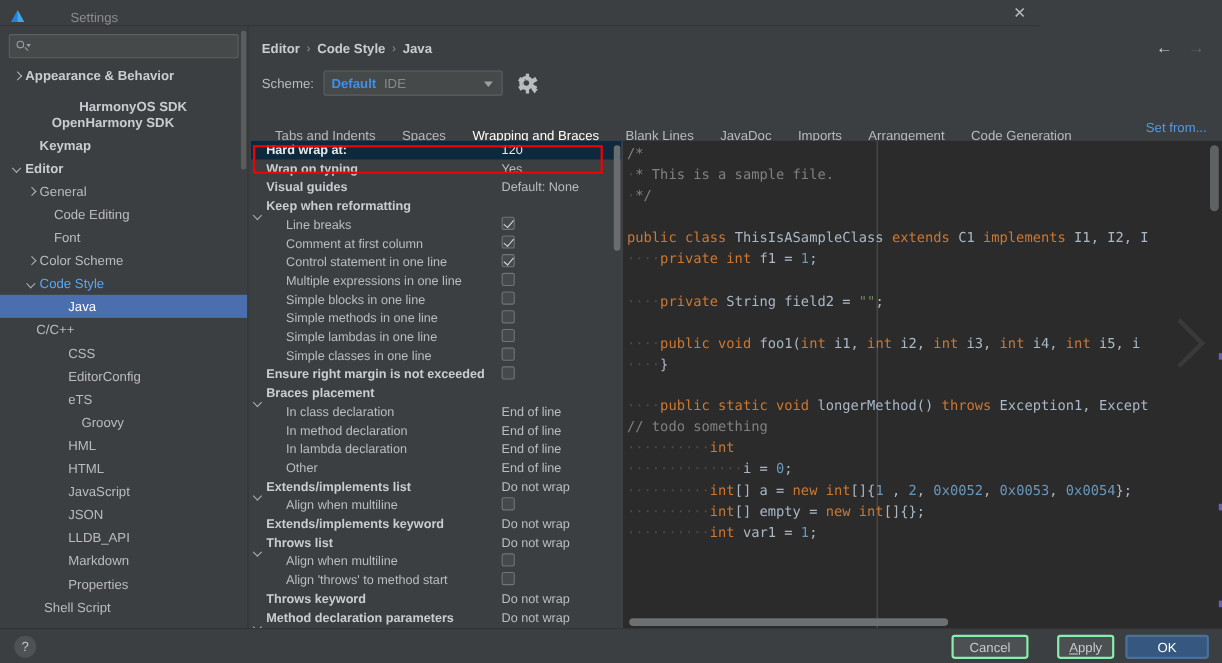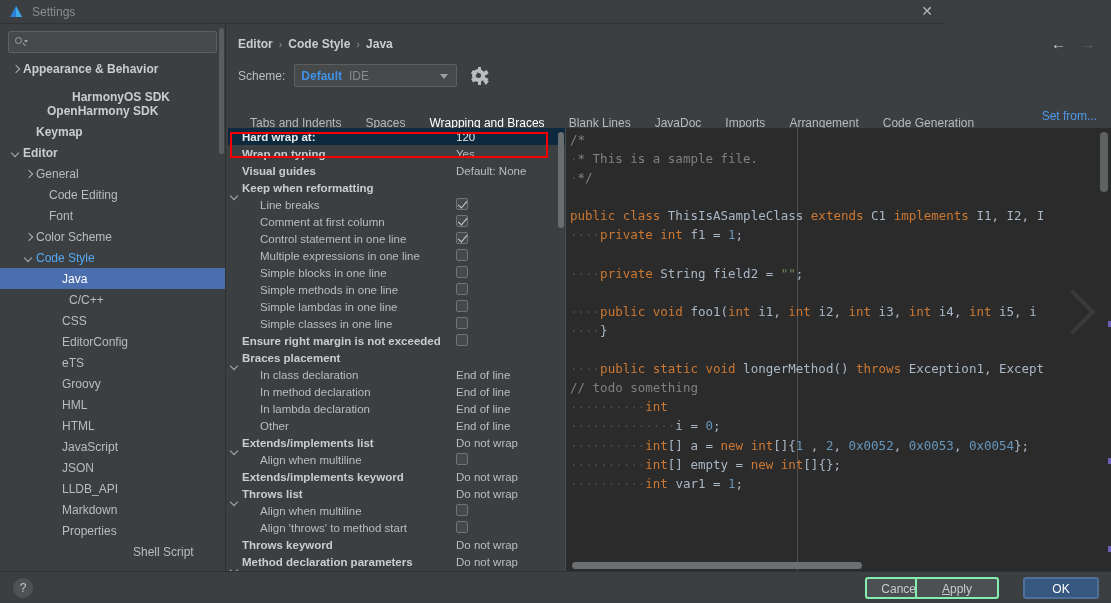--- a/index.html
+++ b/index.html
@@ -8,21 +8,21 @@
     background: #3c3f41;
     font-family: "Liberation Sans", sans-serif;
     overflow: hidden;
   }
   body { position: relative; color: #bbbbbb; font-size: 12px; }
 
   
   #titlebar {
     position: absolute; left: 0; top: 0; width: 945px; height: 24px;
     background: #3c3f41; border-bottom: 1px solid #323232;
-    display: flex; align-items: center;
+    display: flex; align-items: flex-end; gap: 32px;
   }
   #titlebar .logo { margin-left: 8px; width: 16px; height: 16px; position: relative; }
   #titlebar .title { margin-left: 8px; font-size: 12px; color: #8c8c8c; }
   #titlebar .close {
     position: absolute; right: 10px; top: 4px;
     width: 16px; height: 16px; color: #b8b8b8; font-size: 14px;
     line-height: 15px; text-align: center; cursor: pointer;
   }
 
   
@@ -244,21 +244,21 @@
     position: absolute; left: 13px; top: 6px; width: 20px; height: 20px;
     border-radius: 50%; background: #4e5254; color: #c3c7ca;
     font-size: 12px; line-height: 20px; text-align: center; cursor: pointer;
   }
   .btn {
     position: absolute; top: 5px; height: 22px; border-radius: 3px;
     font-size: 12px; line-height: 21px; text-align: center; cursor: pointer;
     border: 2px solid #86efac; background: #4c5052; color: #c6cacc;
   }
   #btn-cancel { right: 176px; width: 70px; }
-  #btn-apply  { right: 112px;  width: 84px; }
+  #btn-apply  { right: 98px;  width: 52px; }
   #btn-ok     { right: 12px;  width: 76px; background: #365880; border-color: #4c7099; color: #ffffff; }
   .btn .mn { text-decoration: underline; }
 </style>
 </head>
 <body>
 
 <div id="titlebar">
   <span class="logo">
     <svg width="16" height="16" viewBox="0 0 16 16">
       <polygon points="8,2 14,13 2,13" fill="#2a7fd4"></polygon>
@@ -318,37 +318,37 @@
         <span class="tlabel">Color Scheme</span>
       </div>
       <div class="tnode accent" style="padding-left: 23px;">
         <span class="arrow down"></span>
         <span class="tlabel">Code Style</span>
       </div>
       <div class="tnode sel" style="padding-left: 49px;">
         <span class="arrow"></span>
         <span class="tlabel">Java</span>
       </div>
-      <div class="tnode" style="padding-left: 56px;">
+      <div class="tnode" style="padding-left: 20px;">
         <span class="arrow"></span>
         <span class="tlabel">C/C++</span>
       </div>
       <div class="tnode" style="padding-left: 49px;">
         <span class="arrow"></span>
         <span class="tlabel">CSS</span>
       </div>
       <div class="tnode" style="padding-left: 49px;">
         <span class="arrow"></span>
         <span class="tlabel">EditorConfig</span>
       </div>
       <div class="tnode" style="padding-left: 49px;">
         <span class="arrow"></span>
         <span class="tlabel">eTS</span>
       </div>
-      <div class="tnode" style="padding-left: 49px;">
+      <div class="tnode" style="padding-left: 49px; gap: 12px;">
         <span class="arrow"></span>
         <span class="tlabel">Groovy</span>
       </div>
       <div class="tnode" style="padding-left: 49px;">
         <span class="arrow"></span>
         <span class="tlabel">HML</span>
       </div>
       <div class="tnode" style="padding-left: 49px;">
         <span class="arrow"></span>
         <span class="tlabel">HTML</span>
@@ -366,21 +366,21 @@
         <span class="tlabel">LLDB_API</span>
       </div>
       <div class="tnode" style="padding-left: 49px;">
         <span class="arrow"></span>
         <span class="tlabel">Markdown</span>
       </div>
       <div class="tnode" style="padding-left: 49px;">
         <span class="arrow"></span>
         <span class="tlabel">Properties</span>
       </div>
-      <div class="tnode" style="padding-left: 76px; margin-left: 44px;">
+      <div class="tnode" style="padding-left: 27px;">
         <span class="arrow"></span>
         <span class="tlabel">Shell Script</span>
       </div>
     </div>
   <div id="tree-scroll"></div>
 </div>
 <div id="vsplit"></div>
 
 <div id="content">
 

